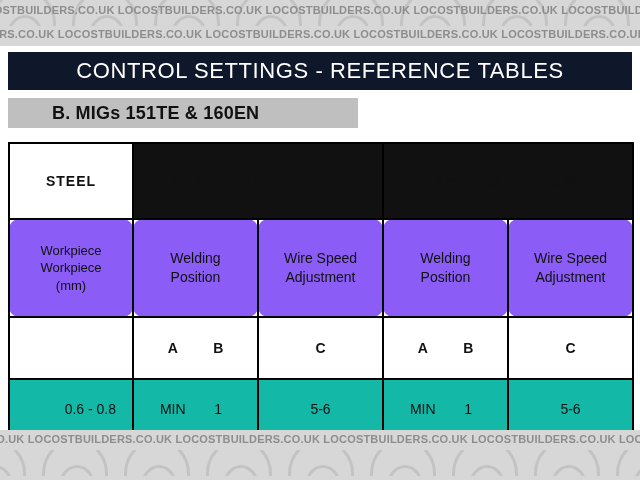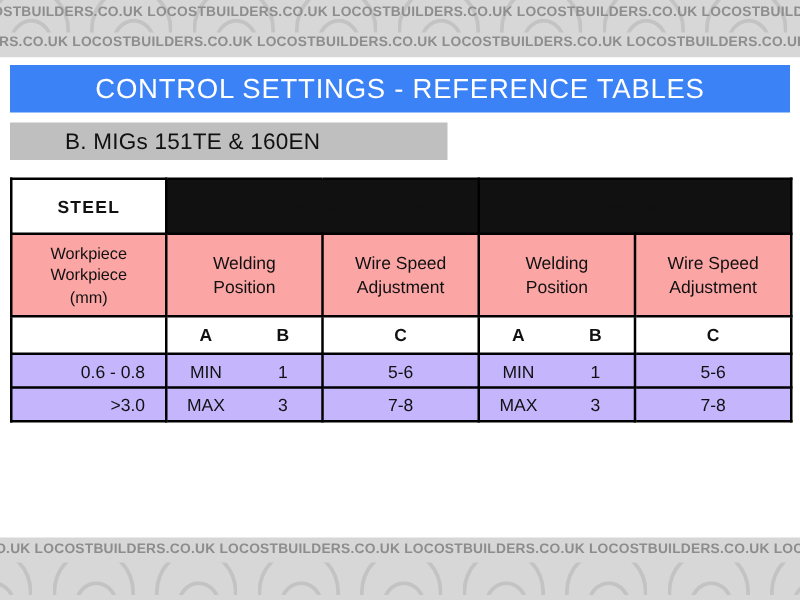--- a/index.html
+++ b/index.html
@@ -73,21 +73,21 @@
     height: 384px;
     background: #ffffff;
   }
 
   .title-bar {
     position: absolute;
     left: 8px;
     top: 6px;
     width: 624px;
     height: 38px;
-    background: #3b82f6;
+    background: #0f172a;
     color: #ffffff;
     display: flex;
     align-items: center;
     justify-content: center;
   }
   .title-bar .title-text {
     font-size: 22px;
     letter-spacing: 0.6px;
     font-weight: 400;
   }
@@ -98,81 +98,82 @@
     top: 52px;
     width: 350px;
     height: 30px;
     background: #bfbfbf;
     display: flex;
     align-items: center;
   }
   .subtitle-bar .subtitle-text {
     margin-left: 44px;
     font-size: 18px;
-    font-weight: normal;
+    font-weight: bold;
     color: #111111;
     letter-spacing: 0.2px;
   }
 
   
   table.ref-table {
     position: absolute;
     left: 8px;
     top: 96px;
     width: 624px;
     border-collapse: collapse;
     table-layout: fixed;
   }
   table.ref-table td, table.ref-table th {
     border: 2px solid #000000;
     text-align: center;
     vertical-align: middle;
     font-size: 14px;
     color: #111111;
-    padding: 0;
+    padding: 16px;
   }
 
   .cell-steel {
     background: #ffffff;
     font-size: 21px;
     font-weight: bold;
     letter-spacing: 1px;
     height: 42px;
   }
   .cell-gas {
     background: #111111;
     color: #ffffff;
     font-size: 16px;
     font-weight: bold;
     height: 42px;
   }
   .cell-sub {
-    background: #fca5a5;
+    background: #8b5cf6;
     font-size: 14px;
     height: 64px;
     line-height: 1.35;
+    border-radius: 10px;
   }
   .cell-sub.thickness { font-size: 13px; }
   .cell-ab {
     background: #ffffff;
     height: 28px;
     font-weight: bold;
     font-size: 14px;
   }
   .ab-split {
     display: flex;
     width: 100%;
   }
   .ab-split span {
     flex: 1;
     text-align: center;
   }
   .data-cell {
     height: 25px;
-    background: #c4b5fd;
+    background: #14b8a6;
     font-size: 14px;
   }
   .data-cell.right-pad { text-align: right; padding-right: 16px; }
 </style>
 </head>
 <body>
 
 <div class="watermark-strip wm-top">
   <div class="wm-arcs" style="top:0;">
     <div class="wm-arc" style="left:-10px;"></div>

